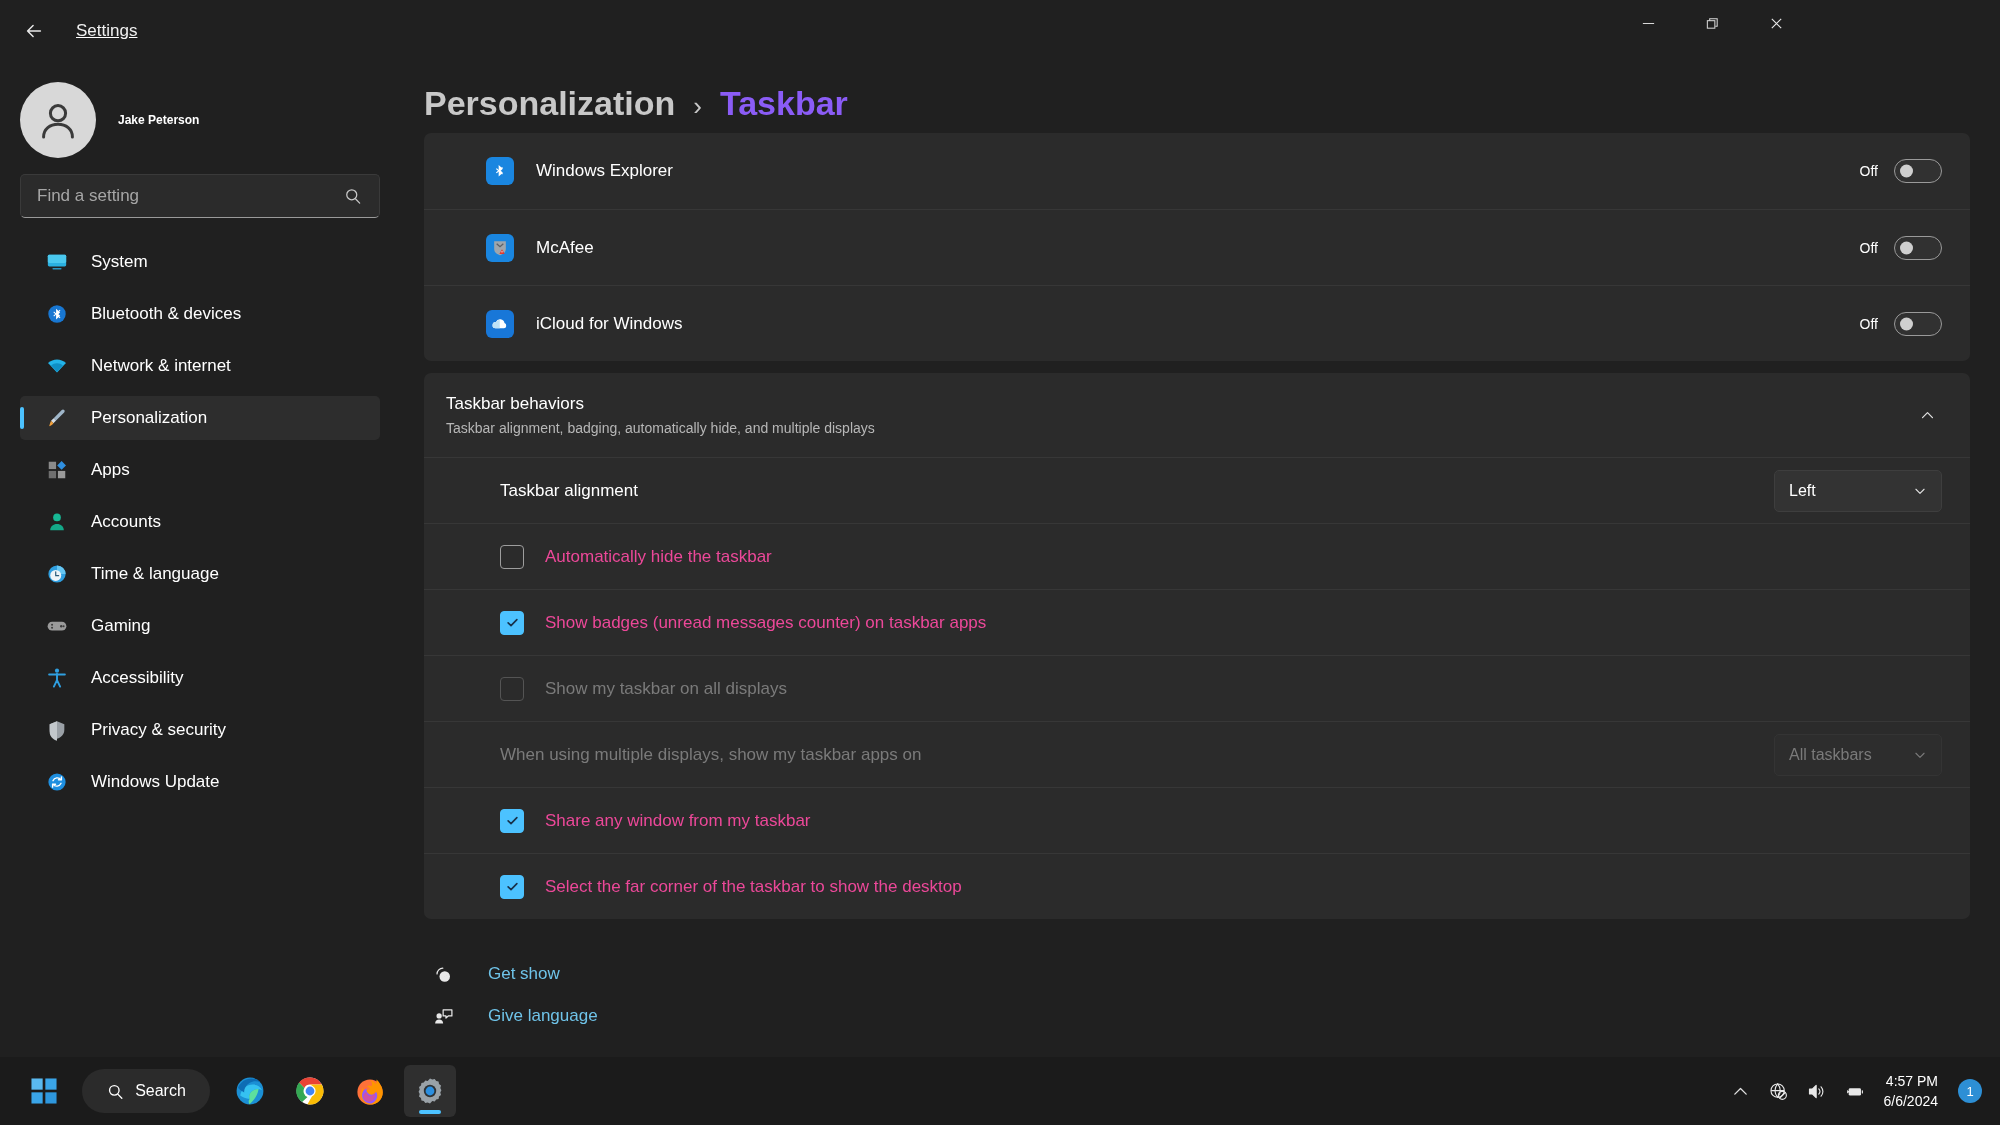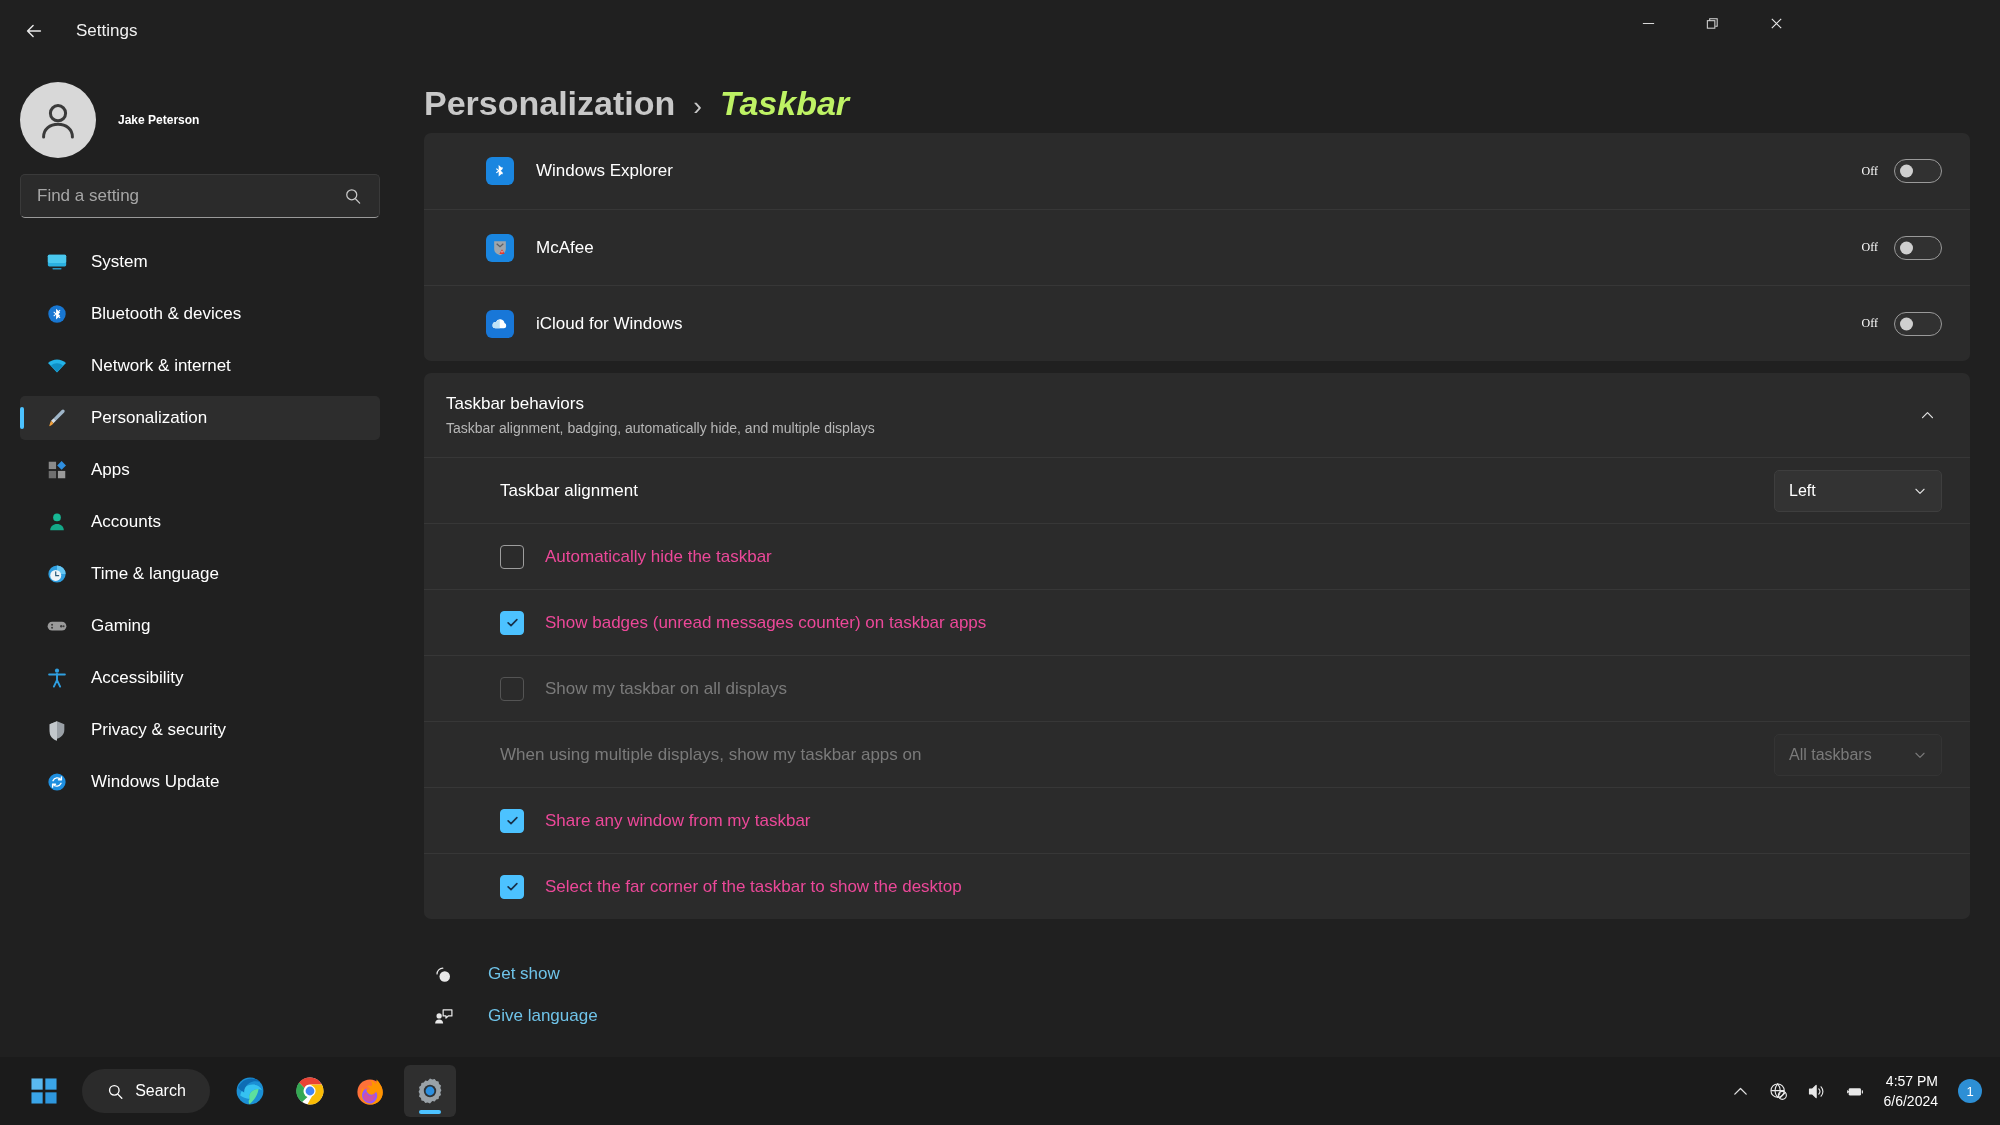--- a/index.html
+++ b/index.html
@@ -8,21 +8,21 @@
     background: #1f1f1f;
     font-family: "Liberation Sans", sans-serif;
     color: #ffffff;
     overflow: hidden;
   }
   .app { position: relative; width: 2000px; height: 1125px; background: #202020; }
 
   
   .titlebar {
     position: absolute; top: 0; left: 0; width: 1808px; height: 62px;
-    display: flex; align-items: center; background: #202020;
+    display: flex; align-items: center; background: #202020; text-decoration: underline;
   }
   .back-btn {
     width: 44px; height: 40px; margin-left: 12px;
     display: flex; align-items: center; justify-content: center;
     border-radius: 5px;
   }
   .back-btn svg { width: 22px; height: 22px; }
   .titlebar-title {
     margin-left: 20px; font-size: 17px; color: #f0f0f0; font-weight: 400;
   }
@@ -75,42 +75,42 @@
   .content {
     position: absolute; left: 400px; top: 62px; width: 1600px; height: 1005px;
     overflow: hidden;
   }
   .breadcrumb {
     display: flex; align-items: baseline; padding: 22px 0 0 24px;
     font-size: 34px; font-weight: 600;
   }
   .bc-parent { color: #c8c8c8; }
   .bc-sep { margin: 0 18px; color: #c8c8c8; font-size: 26px; font-weight: 400; }
-  .bc-current { color: #bef264; font-style: italic; }
+  .bc-current { color: #8b5cf6; }
 
   .scroll-area { margin-top: 10px; padding-left: 24px; padding-right: 30px; }
 
   .card { background: #2b2b2b; border-radius: 7px; overflow: hidden; }
   .card + .card { margin-top: 12px; }
 
   .row {
     display: flex; align-items: center; min-height: 76px;
     padding: 0 28px 0 28px; border-top: 1px solid #373737;
   }
   .row:first-child { border-top: none; }
 
   .app-ico {
     width: 28px; height: 28px; border-radius: 6px; flex: 0 0 28px;
     display: flex; align-items: center; justify-content: center;
     margin-left: 34px;
   }
   .app-ico svg { width: 20px; height: 20px; }
   .app-name { margin-left: 22px; font-size: 17px; color: #ffffff; }
   .row-spacer { flex: 1; }
-  .toggle-label { font-size: 12px; color: #ffffff; margin-right: 16px; font-family: Liberation Serif, serif; }
+  .toggle-label { font-size: 14px; color: #ffffff; margin-right: 16px; }
   .toggle {
     width: 48px; height: 24px; border-radius: 12px;
     border: 1px solid #9a9a9a; background: #313131;
     position: relative; flex: 0 0 48px;
   }
   .toggle .knob {
     position: absolute; left: 5px; top: 50%; transform: translateY(-50%);
     width: 13px; height: 13px; border-radius: 50%; background: #cfcfcf;
   }
 

